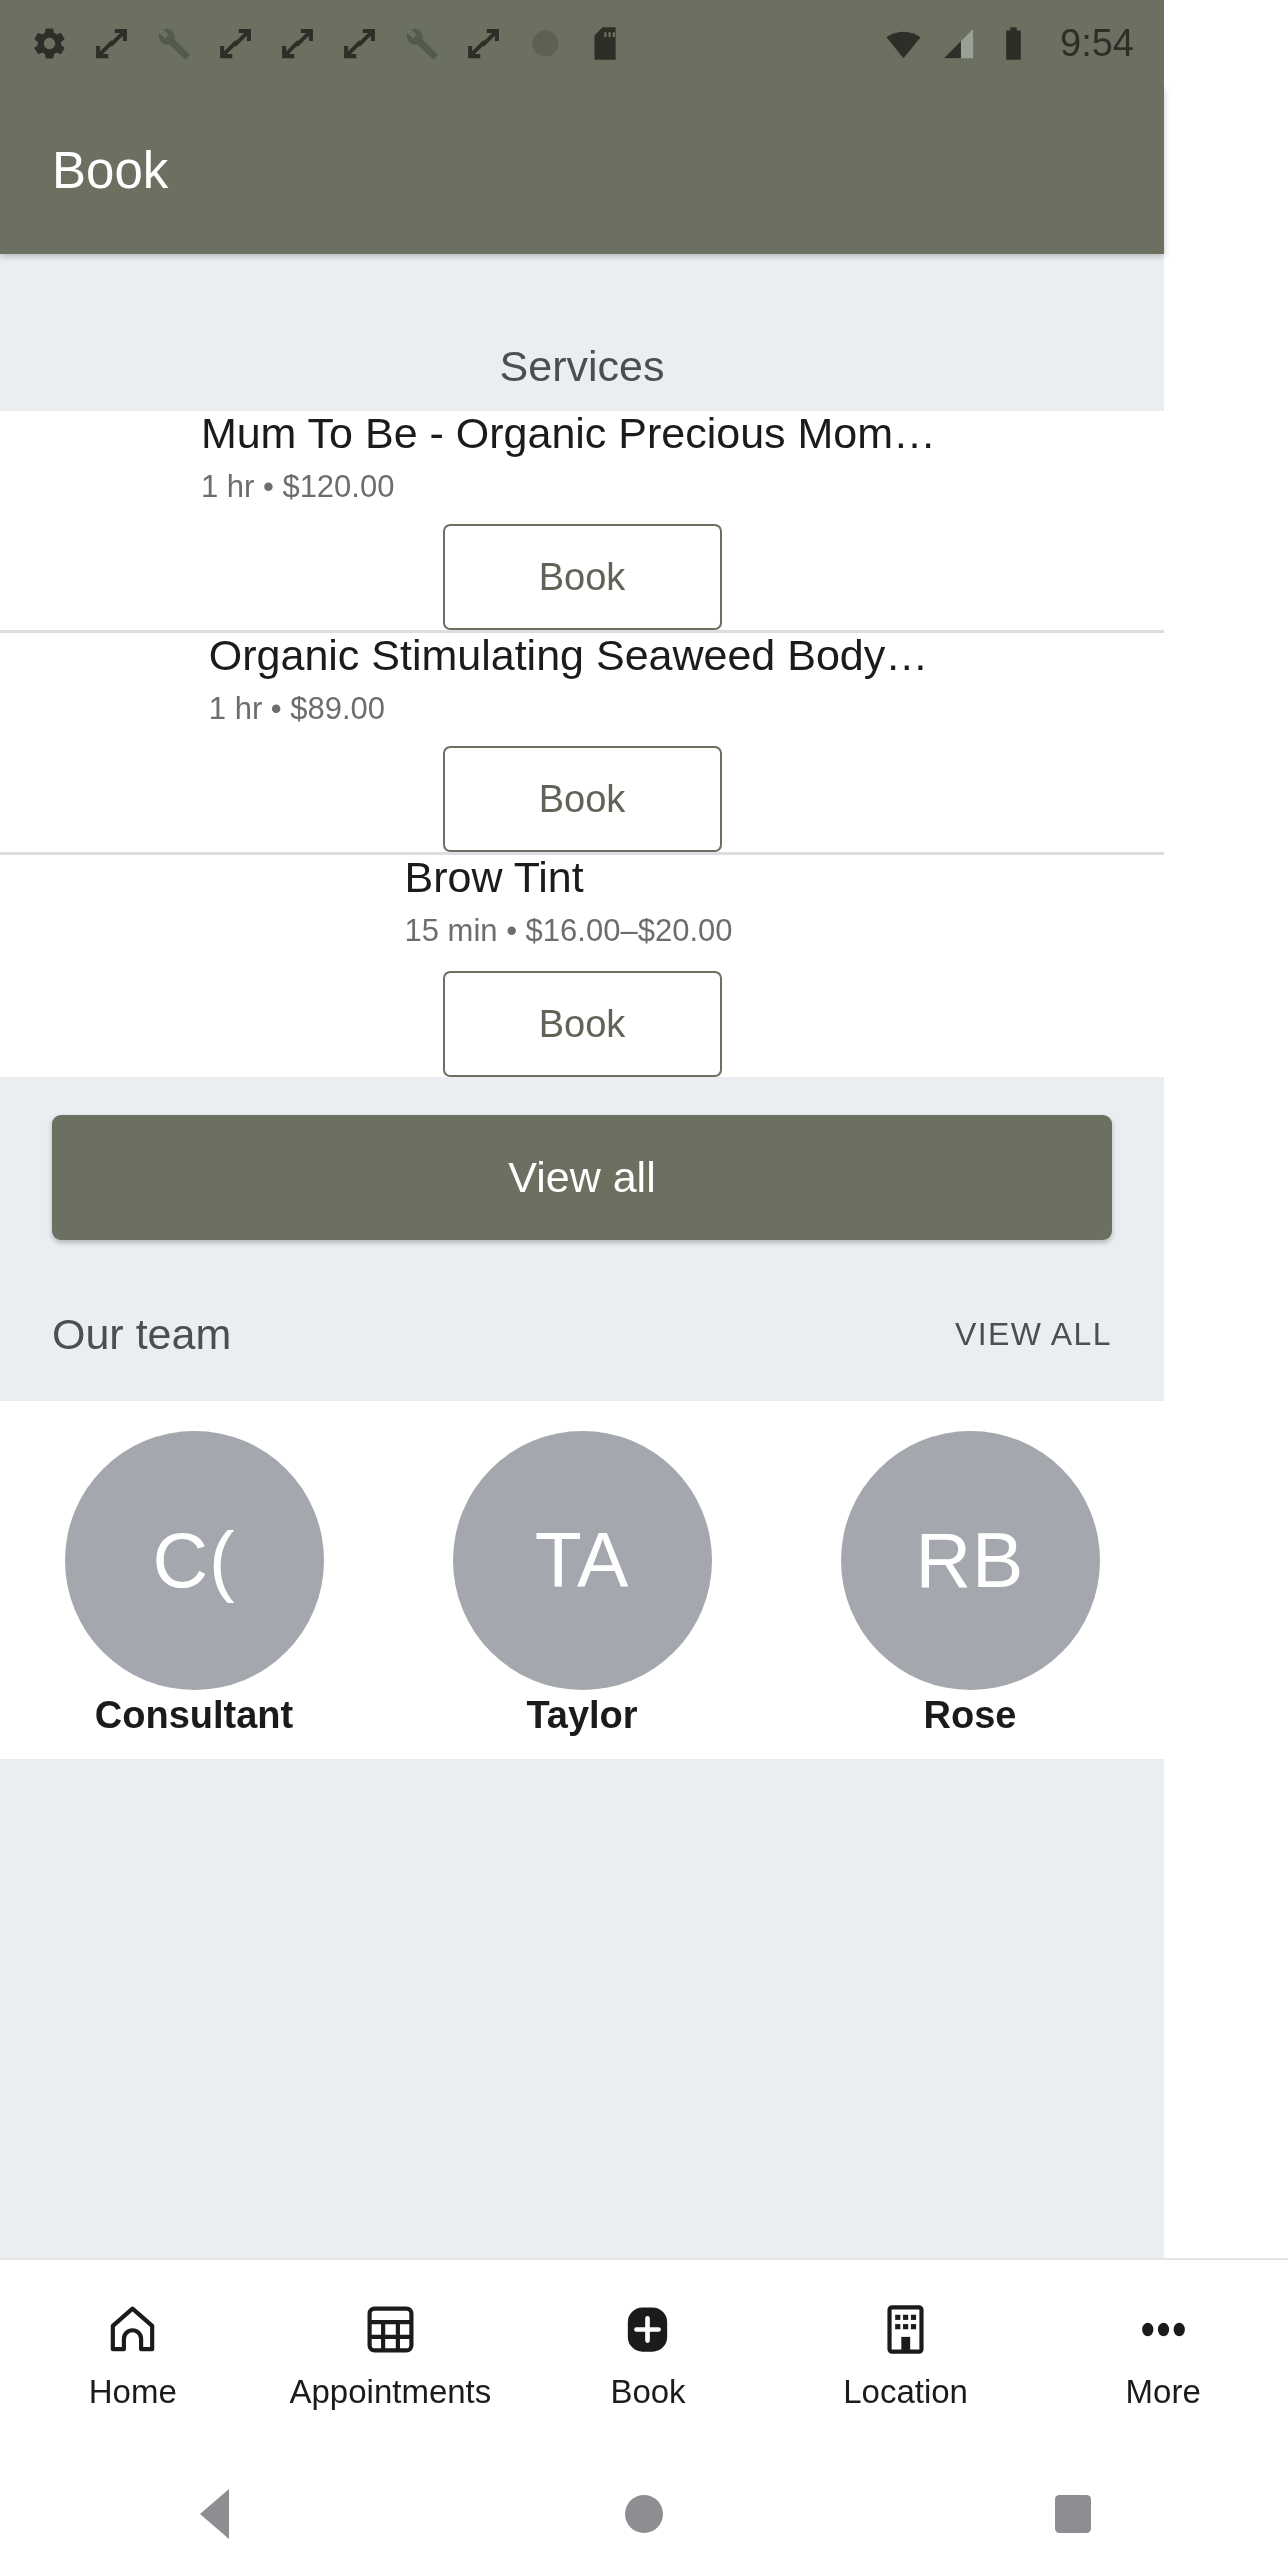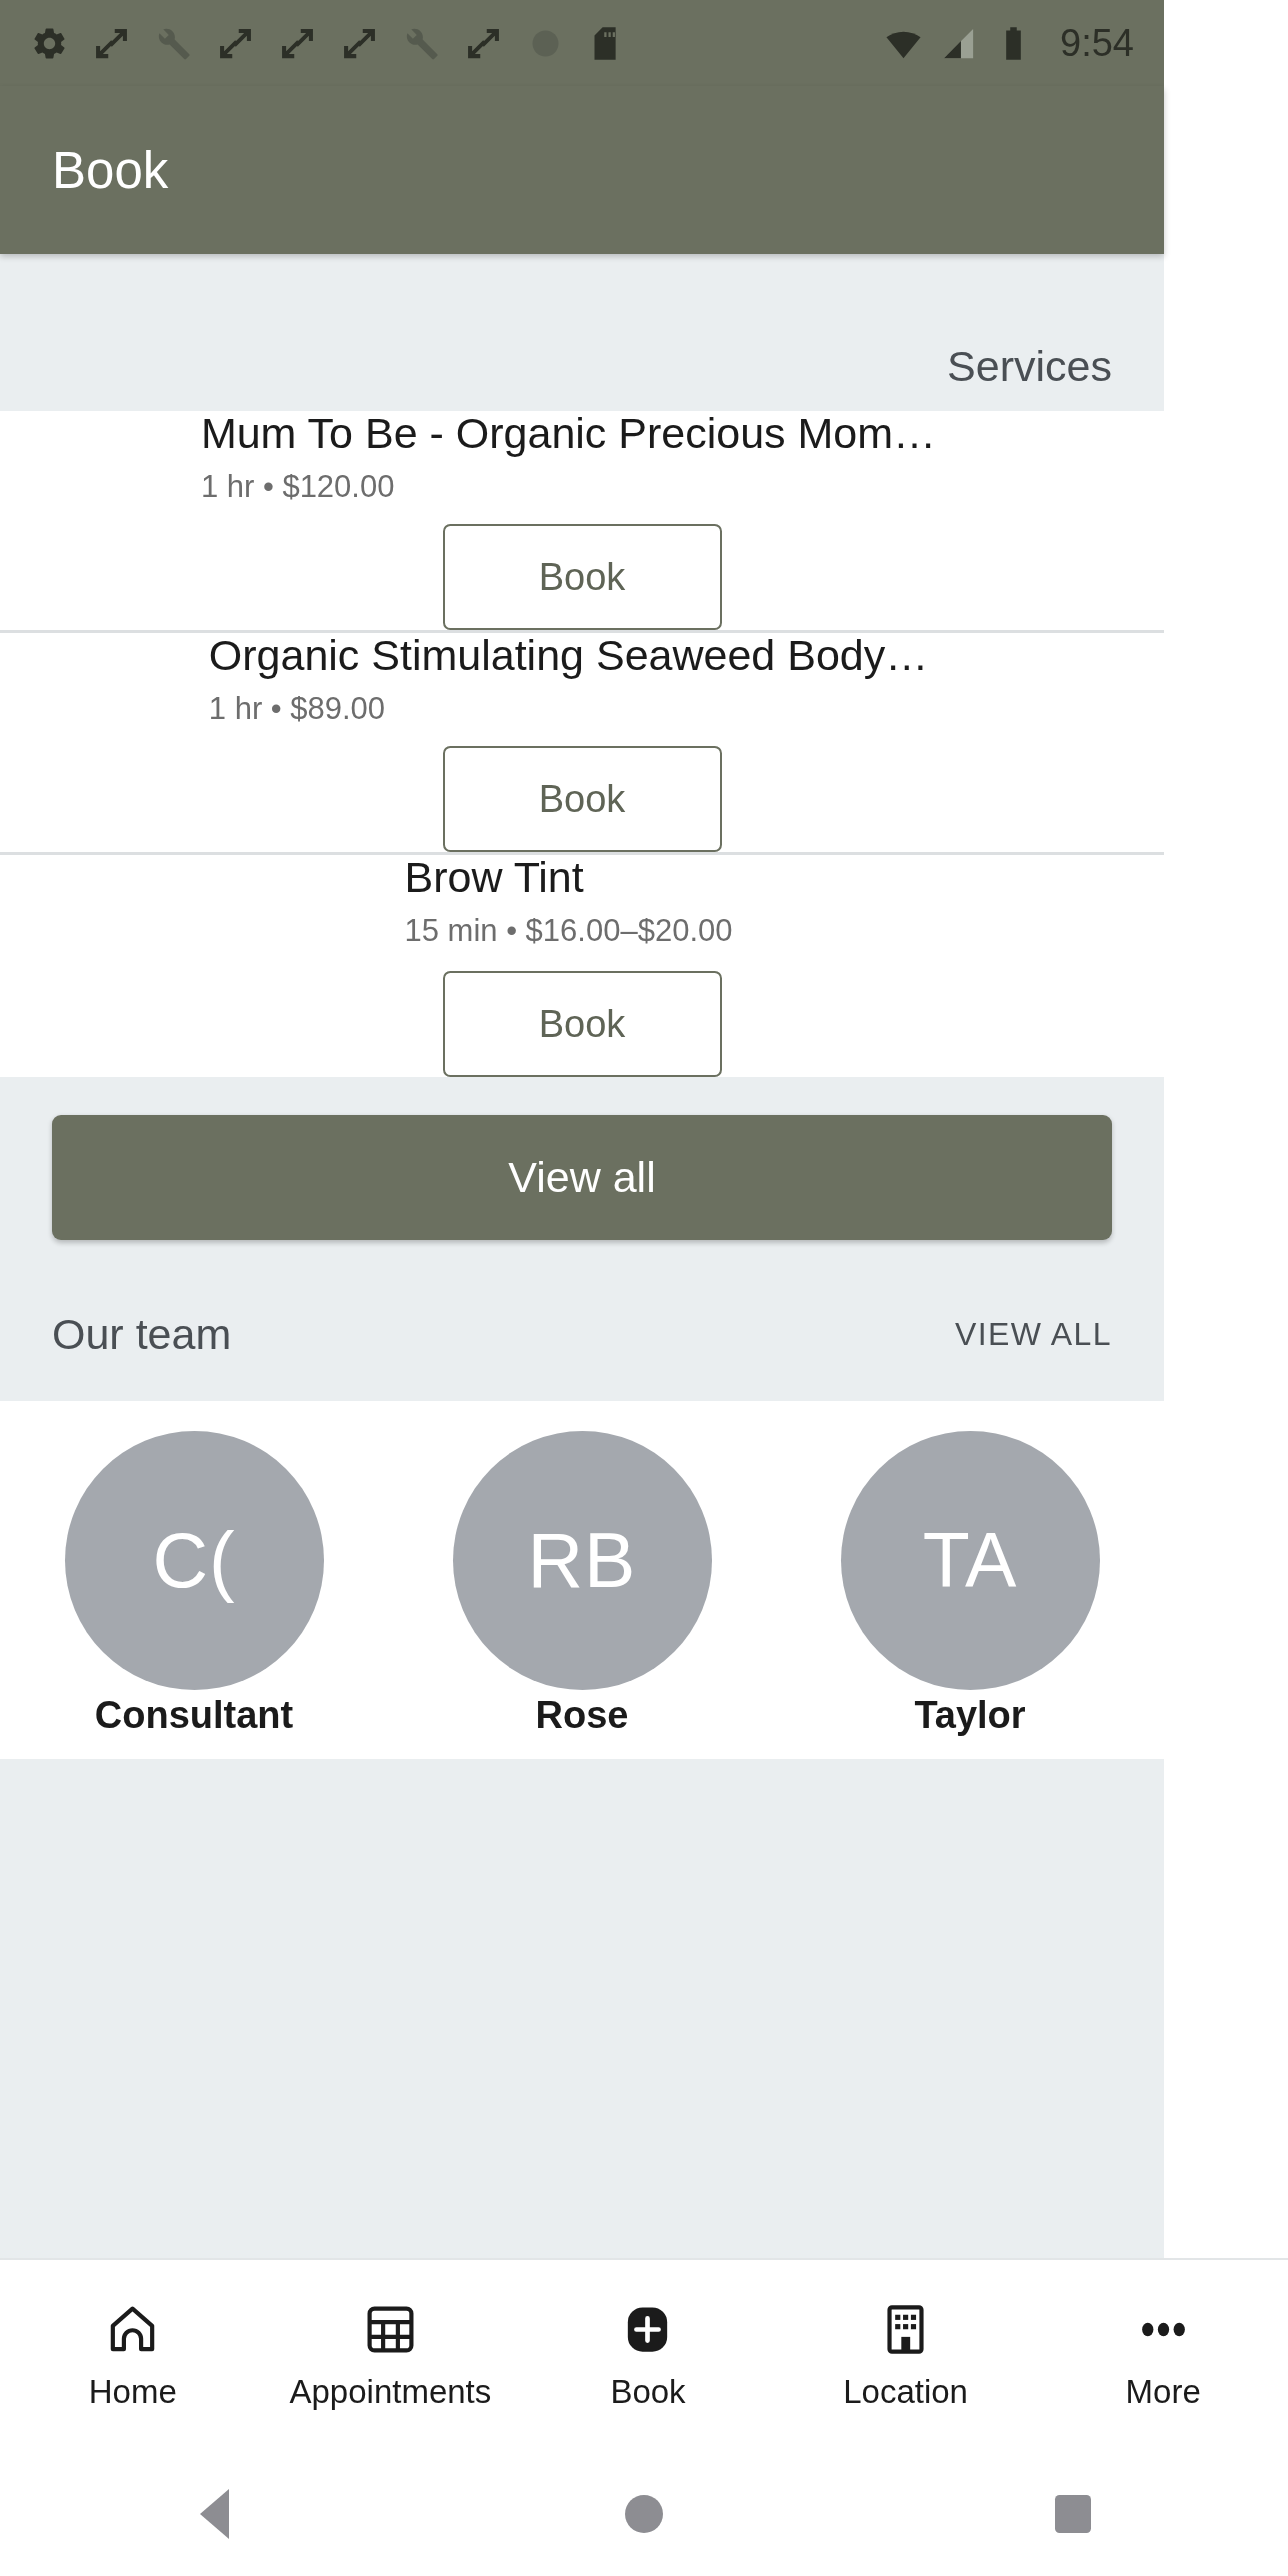--- a/index.html
+++ b/index.html
@@ -30,21 +30,21 @@
     height:168px; background:#6b7060;
     display:flex; align-items:center; padding:0 52px;
     box-shadow:0 2.7px 6.3px rgba(0,0,0,0.22);
     position:relative; z-index:5;
   }
   .appbar-title{ color:#ffffff; font-size:51px; font-weight:400; }
 
   
   .section-head{
     background:#eaeef0; padding:0 52px;
-    display:flex; align-items:center; justify-content:flex-end;
+    display:flex; align-items:center; justify-content:center;
   }
   .section-head.services{ height:157px; padding-top:25px; align-items:flex-end; padding-bottom:19.7px;}
   .section-title{ font-size:43px; color:#4a4f54; font-weight:400; }
   .view-all-link{
     font-size:32px; color:#4a4f54; letter-spacing:1.4px; font-weight:400;
   }
 
   
   .service-list{ background:#ffffff; }
   .service-row{
@@ -241,26 +241,26 @@
     <span class="section-title">Our team</span>
     <span class="view-all-link">VIEW ALL</span>
   </div>
 
   <div class="team-strip">
     <div class="team-member">
       <div class="avatar">C(</div>
       <div class="member-name">Consultant</div>
     </div>
     <div class="team-member">
+      <div class="avatar">TA</div>
+      <div class="member-name">Taylor</div>
+    </div>
+    <div class="team-member">
       <div class="avatar">RB</div>
       <div class="member-name">Rose</div>
-    </div>
-    <div class="team-member">
-      <div class="avatar">TA</div>
-      <div class="member-name">Taylor</div>
     </div>
   </div>
 
   <div class="filler"></div>
 
   <div class="bottomnav">
 
     <div class="nav-item">
       <svg class="nav-ico" viewBox="0 0 24 24" fill="none" stroke="#1b1b1b" stroke-width="1.7" stroke-linejoin="round">
           <path d="M4 10.5L12 3.5l8 7V20h-4.5v-4.2a3.5 3.5 0 0 0-7 0V20H4v-9.5z"></path>

